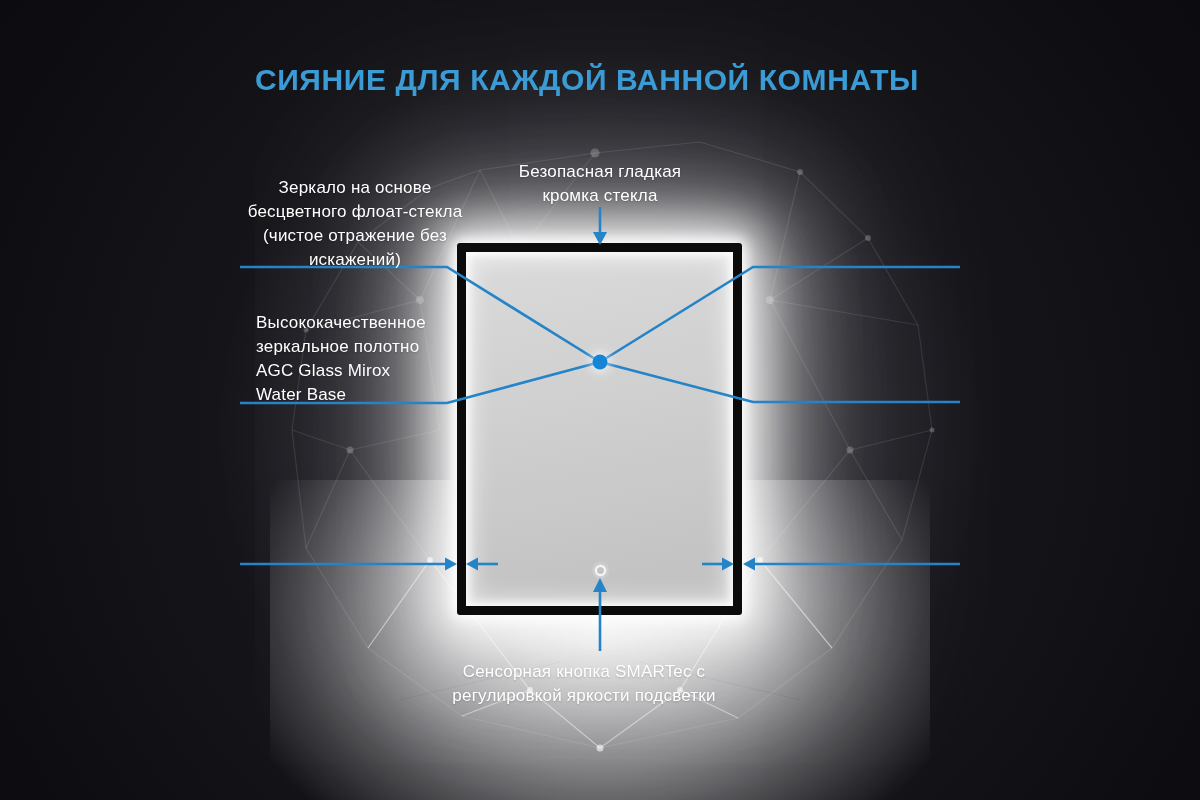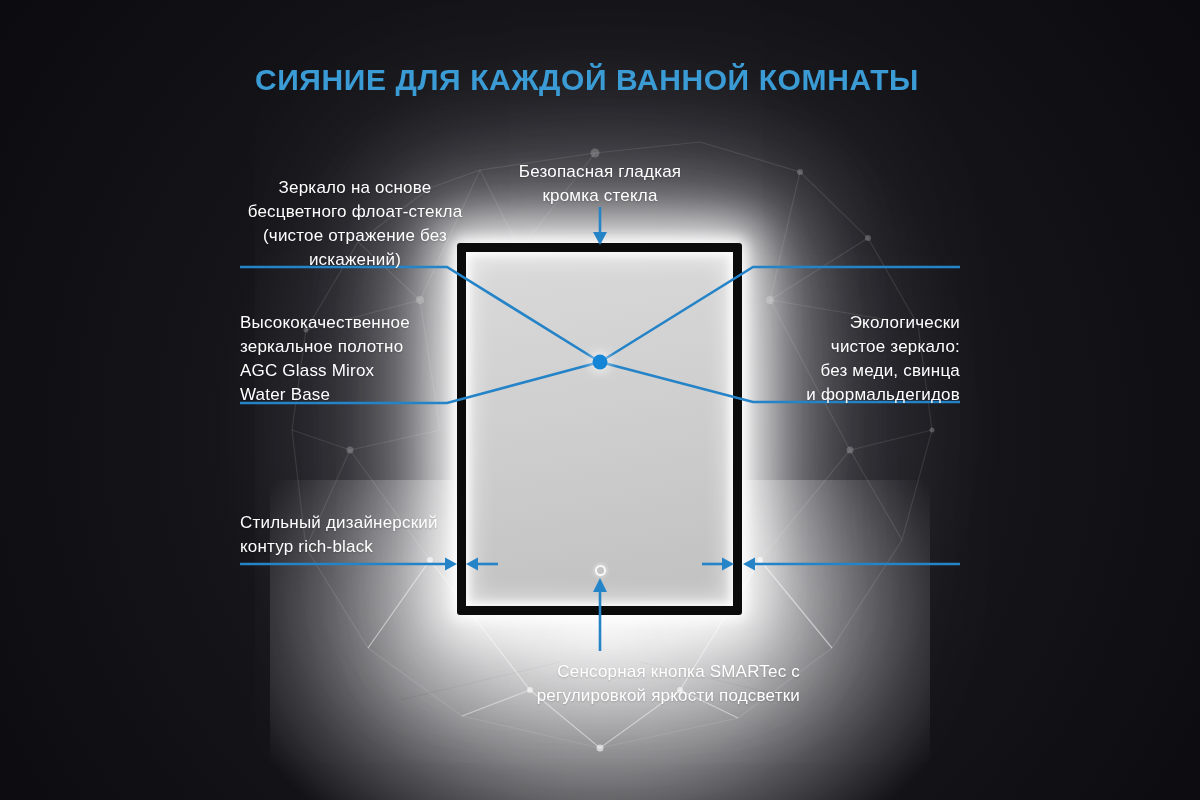--- a/index.html
+++ b/index.html
@@ -42,27 +42,27 @@
   .title{
     position:absolute;left:0;top:48px;width:1144px;margin:15px;text-align:center;
     font-size:30px;font-weight:800;letter-spacing:0.6px;color:#3A9BD5;
   }
   .callout{
     position:absolute;color:#ffffff;font-size:17px;font-weight:400;
     line-height:24px;letter-spacing:0.2px;white-space:pre-line;
     text-shadow:0 1px 2px rgba(0,0,0,0.18);
   }
   .lt{left:240px;top:176px;width:230px;text-align:center;}
-  .lm{left:240px;top:311px;width:230px;text-align:left;}
+  .lm{left:256px;top:311px;width:230px;text-align:left;}
   .lb{left:240px;top:511px;width:230px;text-align:left;}
   .rt{left:730px;top:176px;width:230px;text-align:right;}
   .rm{left:730px;top:311px;width:230px;text-align:right;}
   .rb{left:730px;top:491px;width:230px;text-align:right;}
   .tc{left:450px;top:160px;width:300px;text-align:center;}
-  .bc{left:400px;top:660px;width:400px;text-align:right;}
+  .bc{left:384px;top:660px;width:400px;text-align:center;}
 </style>
 </head>
 <body>
 
 <div class="canvas">
 
   <div class="sphere"></div>
 
   <svg class="layer" viewBox="0 0 1200 800">
     <g stroke="rgba(255,255,255,0.10)" stroke-width="1.2" fill="none">
@@ -154,22 +154,16 @@
   <div class="callout tc">Безопасная гладкая
 кромка стекла</div>
   <div class="callout lt">Зеркало на основе
 бесцветного флоат-стекла
 (чистое отражение без
 искажений)</div>
   <div class="callout lm">Высококачественное
 зеркальное полотно
 AGC Glass Mirox
 Water Base</div>
-  <div class="callout lb">Стильный дизайнерский
-контур rich-black</div>
-  <div class="callout rm">Экологически
-чистое зеркало:
-без меди, свинца
-и формальдегидов</div>
   <div class="callout bc">Сенсорная кнопка SMARTec с
 регулировкой яркости подсветки</div>
 
 </div>
 
 </body></html>

